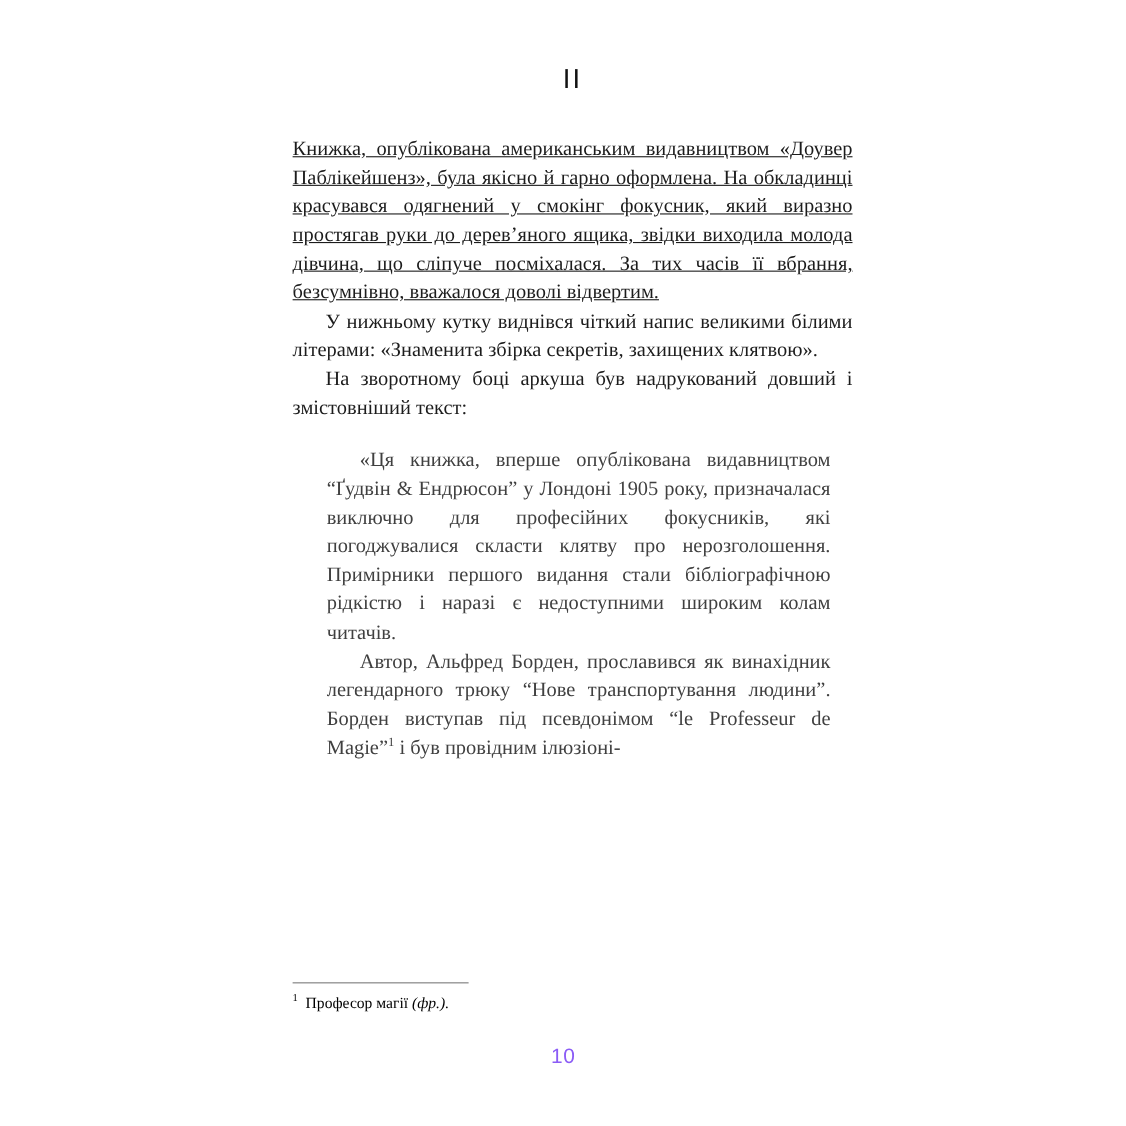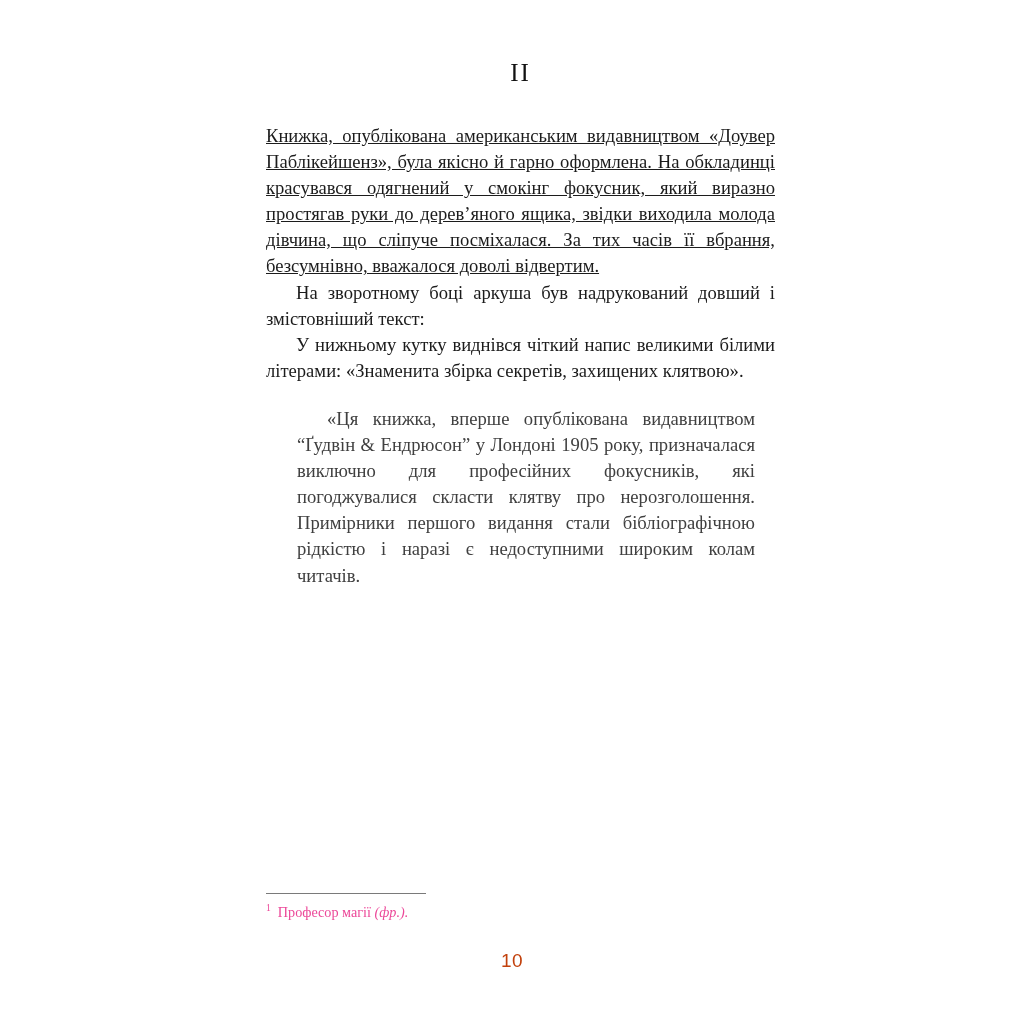--- a/index.html
+++ b/index.html
@@ -26,21 +26,21 @@
   }
 
   .text-column {
     position: absolute;
     left: 266px;
     top: 60px;
     width: 509px;
   }
 
   .chapter-heading {
-    font-family: Liberation Serif, serif;
+    font-family: Liberation Sans, sans-serif;
     font-size: 25px;
     font-weight: 400;
     letter-spacing: 2px;
     text-align: center;
     color: #121212;
     margin: 0 0 38px 0;
     line-height: 1;
   }
 
   p.body-par {
@@ -94,64 +94,65 @@
   }
   .footnote-rule {
     width: 160px;
     height: 1px;
     background: #7a7a7a;
     margin: 0 0 9px 0;
   }
   .footnote {
     font-size: 14.2px;
     line-height: 18px;
-    color: #ec4899;
+    color: #000000;
     margin: 0;
     text-align: left;
   }
   .footnote .fn-num {
     font-size: 9.6px;
     vertical-align: super;
     line-height: 0;
     margin-right: 7px;
   }
 
   .page-number {
     position: absolute;
     left: 0;
     top: 950px;
     width: 1024px;
     text-align: center;
     font-family: "Liberation Sans", "DejaVu Sans", sans-serif;
     font-size: 19px;
-    color: #c2410c;
+    color: #8b5cf6;
     letter-spacing: 0.5px;
   }
 </style>
 </head>
 <body>
 
 <div class="page">
 
   <div class="text-column">
 
     <div class="chapter-heading">II</div>
 
     <p class="body-par first">Книжка, опублікована американським видавництвом «Доувер Паблікейшенз», була якісно й гарно оформлена. На обкладинці красувався одягнений у смокінг фокусник, який виразно простягав руки до дерев’яного ящика, звідки виходила молода дівчина, що сліпуче посміхалася. За тих часів її вбрання, безсумнівно, вважалося доволі відвертим.</p>
 
 
+    <p class="body-par">У нижньому кутку виднівся чіткий напис великими білими літерами: «Знаменита збірка секретів, захищених клятвою».</p>
+
     <p class="body-par">На зворотному боці аркуша був надрукований довший і змістовніший текст:</p>
-
-    <p class="body-par">У нижньому кутку виднівся чіткий напис великими білими літерами: «Знаменита збірка секретів, захищених клятвою».</p>
 
     <div class="quote-block">
 
       <p><span>«Ця книжка, вперше опублікована видавництвом “Ґудвін &amp; Ендрюсон” у Лондоні </span><span class="oldstyle">1905</span><span> року, призначалася виключно для професійних фокусників, які погоджувалися скласти клятву про нерозголошення. Примірники першого видання стали бібліографічною рідкістю і наразі є недоступними широким колам читачів.</span></p>
 
 
+      <p><span>Автор, Альфред Борден, прославився як винахідник легендарного трюку “Нове транспортування людини”. Борден виступав під псевдонімом “le Professeur de Magie”</span><sup class="fn-ref">1</sup><span> і був провідним ілюзіоні-</span></p>
 
     </div>
   </div>
 
   <div class="footnote-area">
     <div class="footnote-rule"></div>
     <p class="footnote"><span class="fn-num">1</span><span>Професор магії </span><i>(фр.).</i></p>
   </div>
 
   <div class="page-number">10</div>

